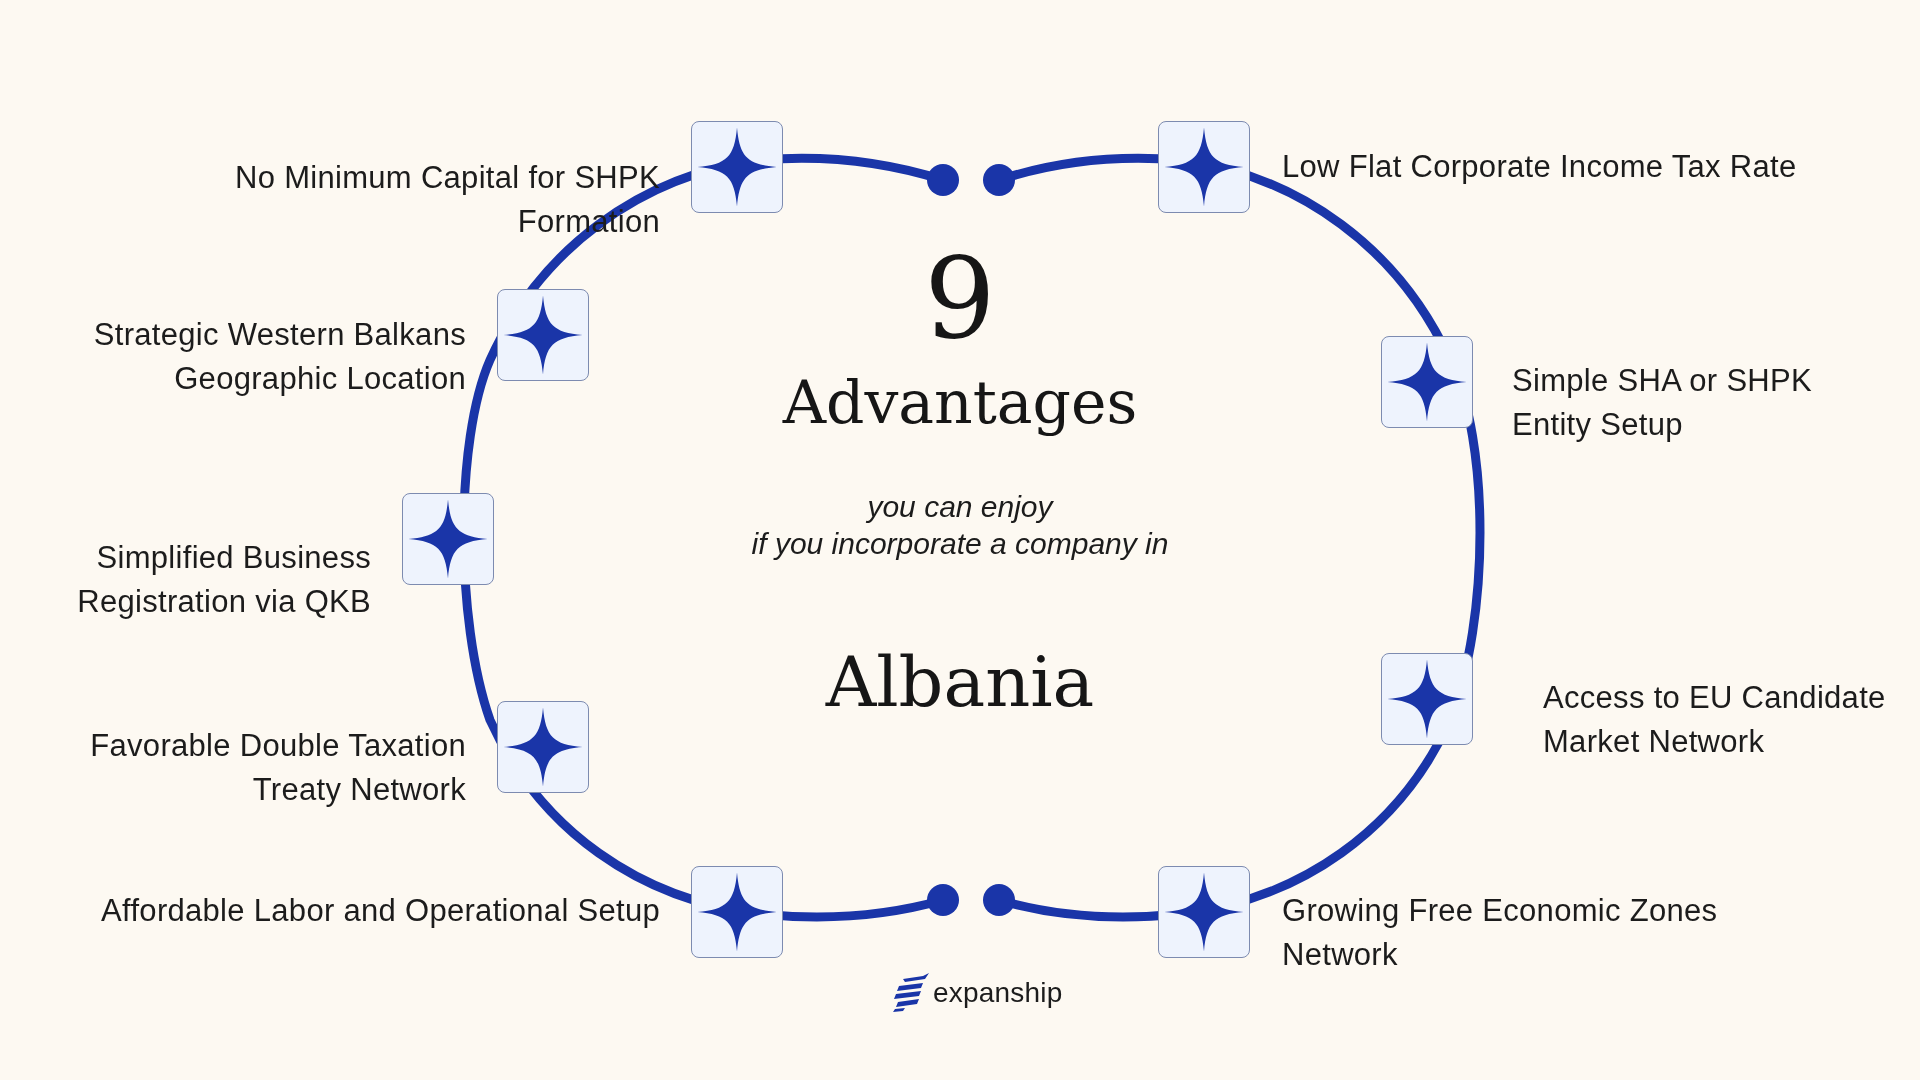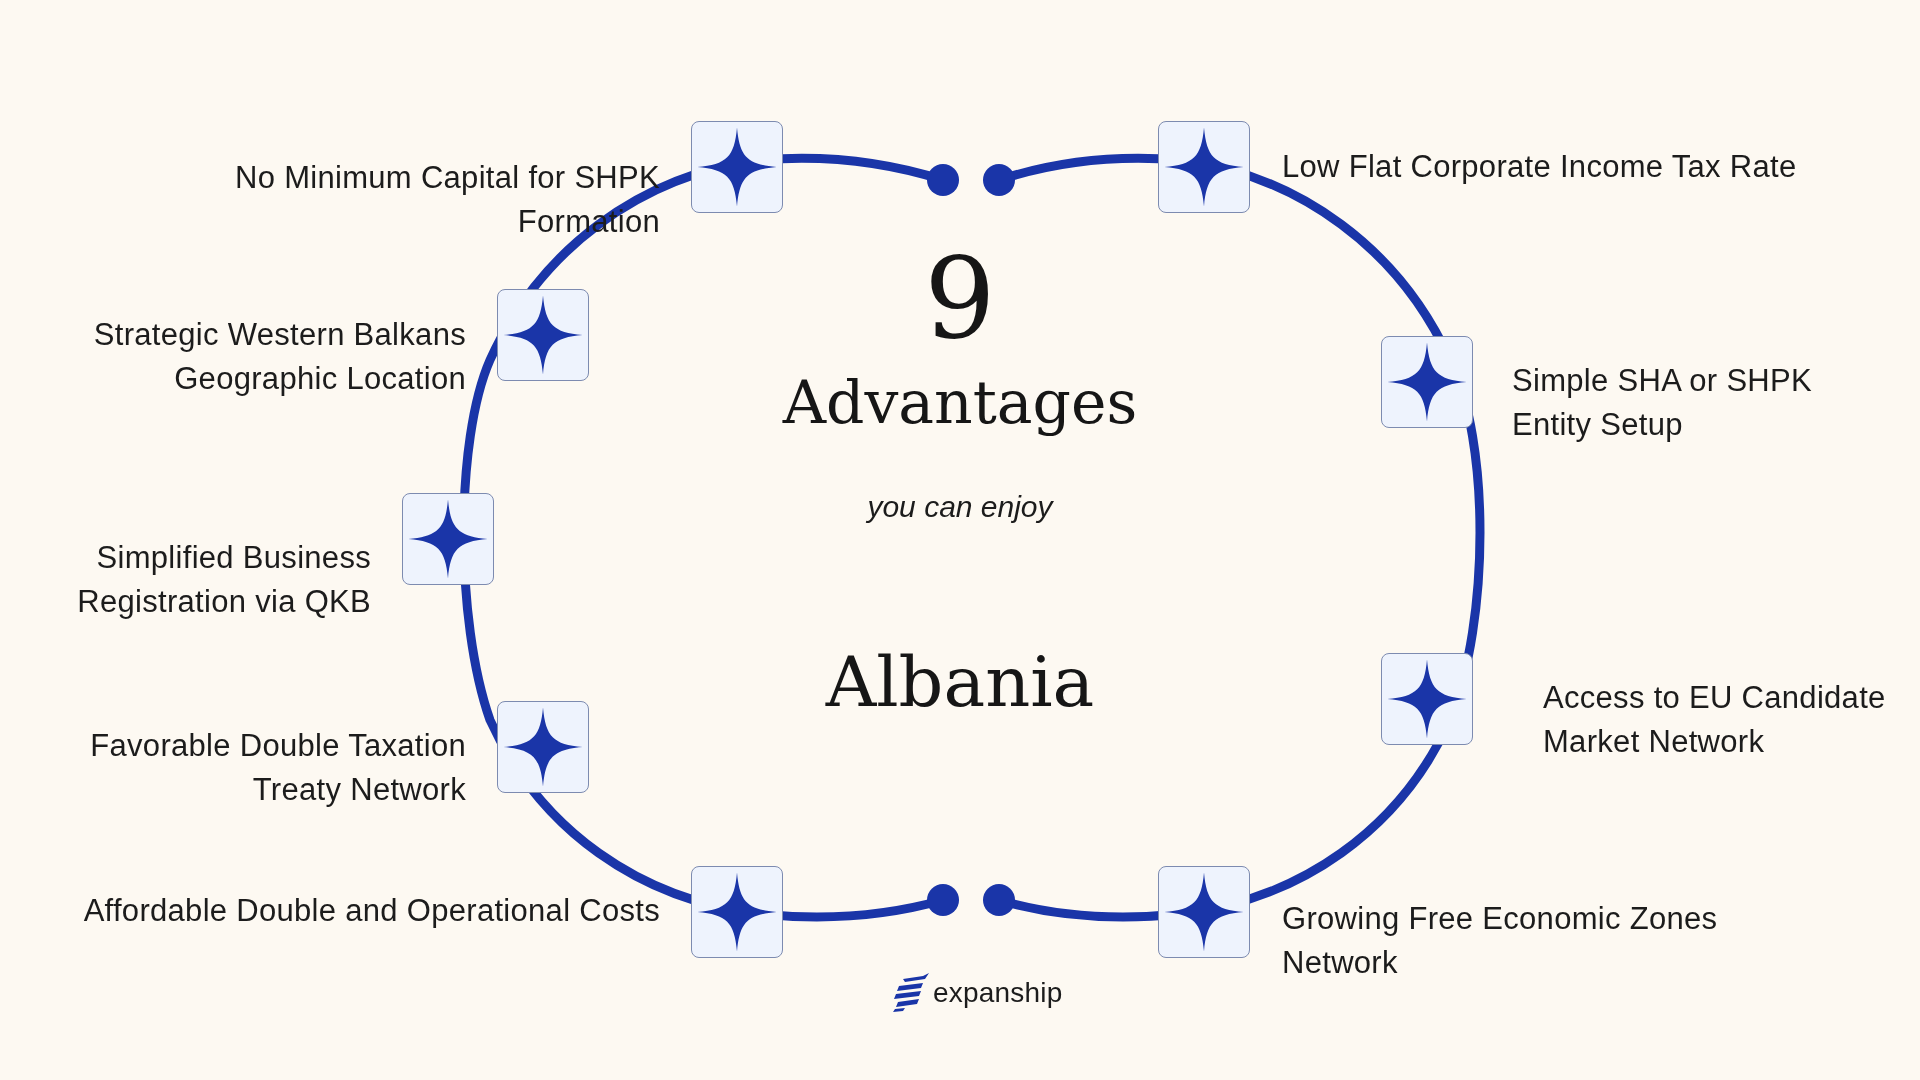--- a/index.html
+++ b/index.html
@@ -120,32 +120,33 @@
   <span>Registration via QKB</span>
 </div>
 <div class="label" style="left:1512px; top:676px;margin-left:31px;">
   <span>Access to EU Candidate</span>
   <span>Market Network</span>
 </div>
 <div class="label right-align" style="right:1454px; top:724px;">
   <span>Favorable Double Taxation</span>
   <span>Treaty Network</span>
 </div>
-<div class="label" style="left:1282px; top:889px;margin-top:8px;">
+<div class="label" style="left:1282px; top:889px;">
   <span>Growing Free Economic Zones</span>
   <span>Network</span>
 </div>
 <div class="label right-align" style="right:1260px; top:889px;">
-  <span>Affordable Double and Operational Costs</span>
+  <span>Affordable Labor and Operational Setup</span>
 </div>
 
 <div class="center-block big9">9</div>
 <div class="center-block adv">Advantages</div>
 <div class="center-block sub">
   <div>you can enjoy</div>
+  <div>if you incorporate a company in</div>
 </div>
 <div class="center-block country">Albania</div>
 
 <div class="logo">
   <svg width="38" height="40" viewBox="0 0 38 40">
     <g fill="#1a35a8">
       <polygon points="10,6 30,3 36,0 32,6 12,9"></polygon>
       <polygon points="6,13 30,10 28,15 4,18"></polygon>
       <polygon points="3,21 28,18 26,23 1,26"></polygon>
       <polygon points="5,29 26,26 24,31 3,34"></polygon>

